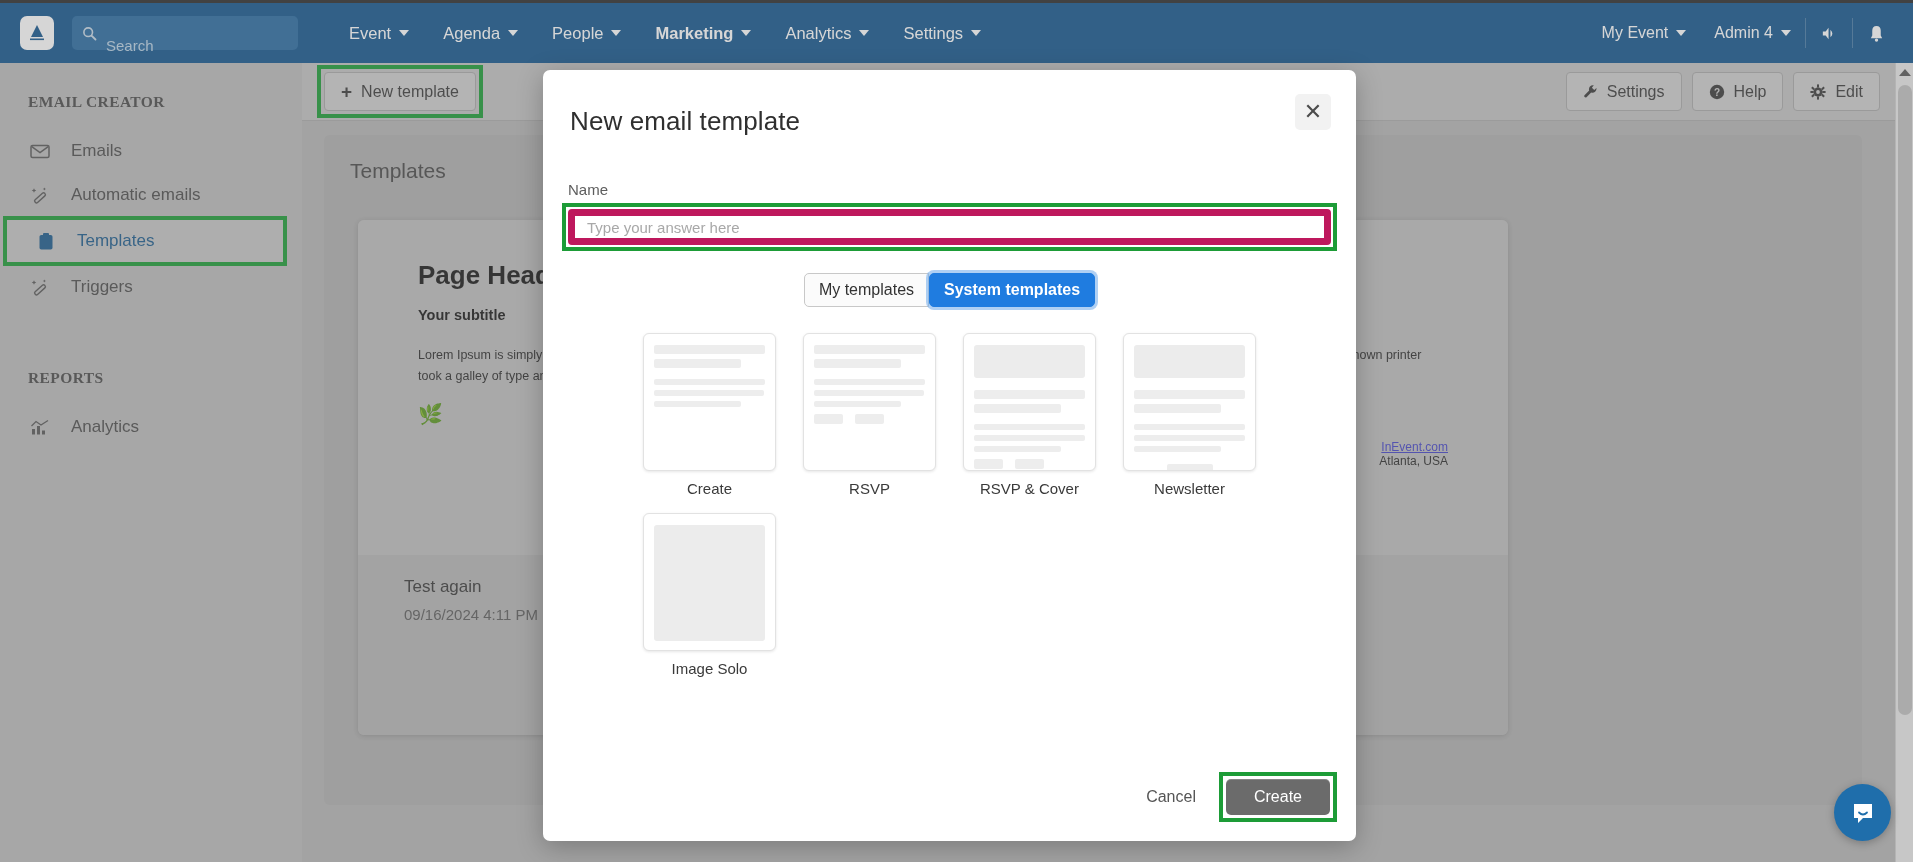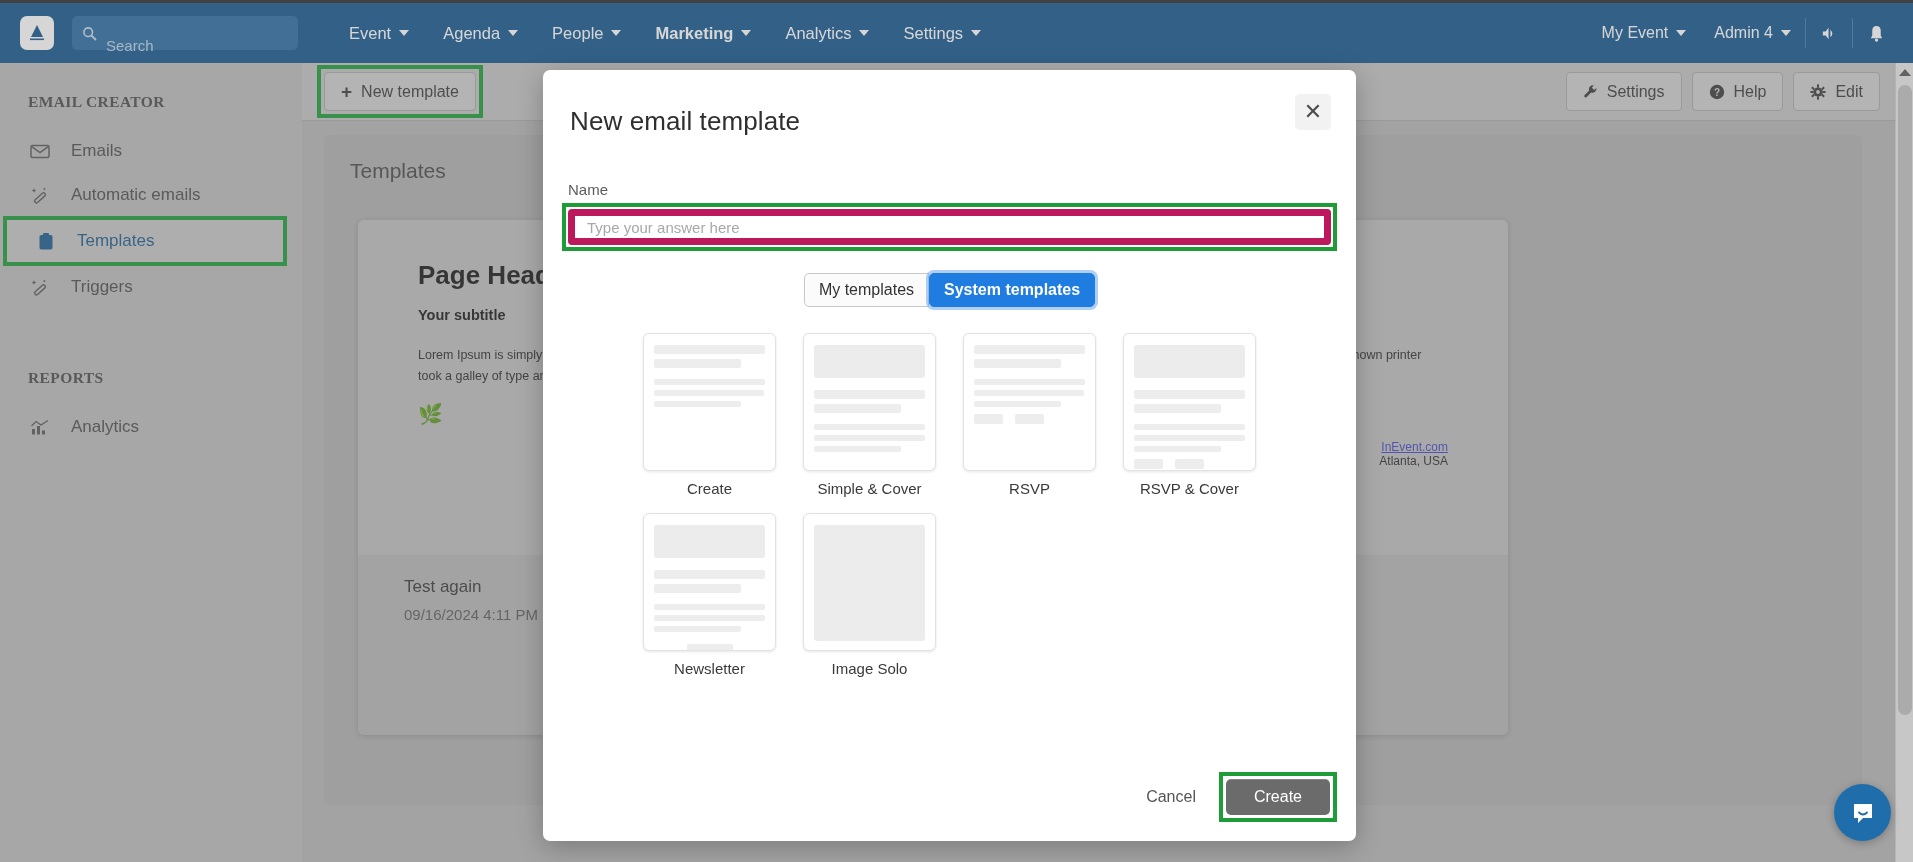--- a/index.html
+++ b/index.html
@@ -434,31 +434,20 @@
       <div class="tpl-thumb">
         <div class="bar t" style="width:100%"></div>
         <div class="bar t" style="width:78%;margin-bottom:11px"></div>
         <div class="bar s" style="width:100%"></div>
         <div class="bar s" style="width:99%"></div>
         <div class="bar s" style="width:78%"></div>
       </div>
       <div class="tpl-opt-label">Create</div>
     </div>
 
-    <div class="tpl-opt">
-      <div class="tpl-thumb">
-        <div class="cover"></div>
-        <div class="bar t" style="width:100%"></div>
-        <div class="bar t" style="width:78%;margin-bottom:11px"></div>
-        <div class="bar s" style="width:100%"></div>
-        <div class="bar s" style="width:100%"></div>
-        <div class="bar s" style="width:78%"></div>
-      </div>
-      <div class="tpl-opt-label">Simple &amp; Cover</div>
-    </div>
 
     <div class="tpl-opt">
       <div class="tpl-thumb">
         <div class="bar t" style="width:100%"></div>
         <div class="bar t" style="width:78%;margin-bottom:11px"></div>
         <div class="bar s" style="width:100%"></div>
         <div class="bar s" style="width:99%"></div>
         <div class="bar s" style="width:78%"></div>
         <div class="btnrow">
           <div class="minibtn"></div>

